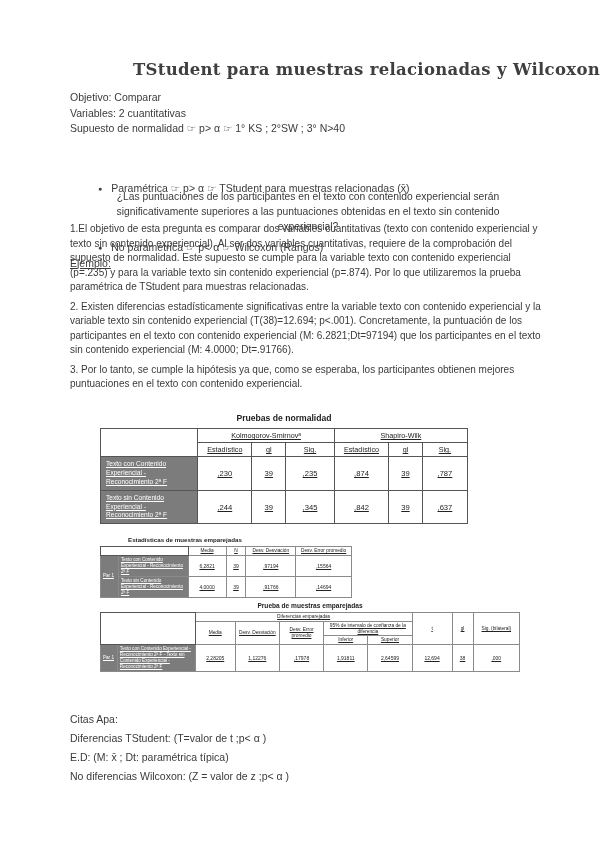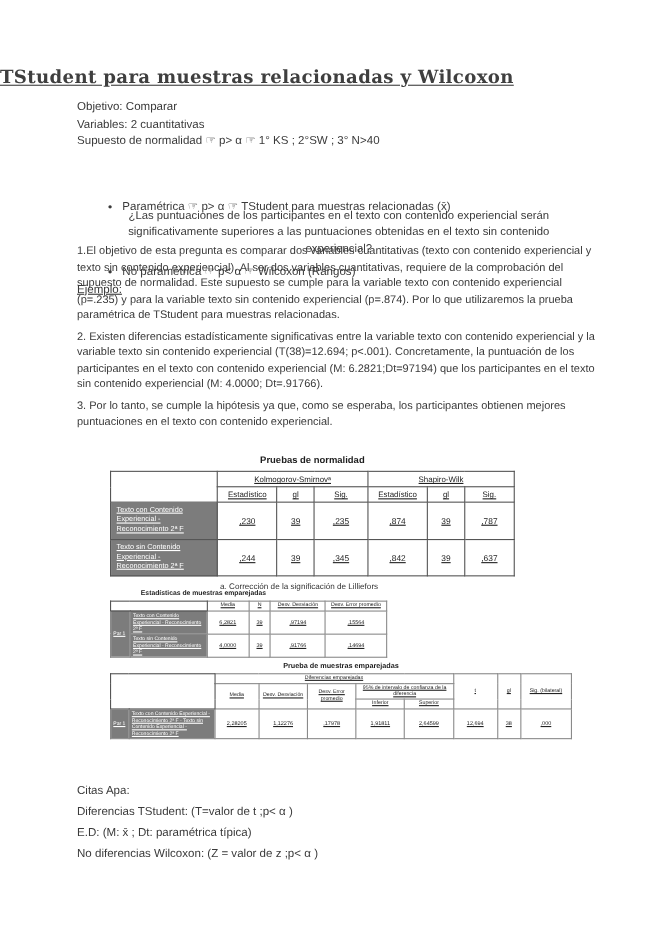--- a/index.html
+++ b/index.html
@@ -1,22 +1,22 @@
 <!DOCTYPE html>
 <html><head>
 <meta charset="utf-8">
 <style>
   * { margin:0; padding:0; box-sizing:border-box; }
   html,body { background:#ffffff; }
   .page { position:relative; width:600px; height:848px; background:#ffffff;
           font-family:"Liberation Sans",sans-serif; color:#3a3a3a; overflow:hidden; }
 
-  .doc-title { position:absolute; top:60px; left:0; width:600px; text-align:left;
+  .doc-title { position:absolute; top:60px; left:0; width:600px; text-align:right;
     font-family:"DejaVu Serif",serif; font-weight:700; font-size:16.5px; letter-spacing:.3px;
-    color:#3f3f3f; text-decoration:underline; text-underline-offset:2px; }
+    color:#3f3f3f; text-underline-offset:2px; }
 
   .intro { position:absolute; top:90px; left:70px; right:56px; font-size:10.5px; line-height:15.5px; }
   .bullet-row { padding-left:28px; display:flex; gap:9px;margin-top:44px; }
   .bullet-glyph { font-size:7px; line-height:15.5px; }
   .ejemplo { text-decoration:underline; }
 
   .question { position:absolute; top:189px; left:86px; right:70px; text-align:center;
     font-size:10.3px; line-height:15px; }
 
   .paras { position:absolute; top:222px; left:70px; right:54px; font-size:10px; line-height:14.5px; }
@@ -128,21 +128,20 @@
           <td class="rowlabel">Texto sin Contenido Experiencial - Reconocimiento 2ª F</td>
           <td>,244</td>
           <td>39</td>
           <td>,345</td>
           <td>,842</td>
           <td>39</td>
           <td>,637</td>
         </tr>
       </tbody>
     </table>
-    <div class="t1-footnote">a. Corrección de la significación de Lilliefors</div>
   </div>
 
   <div class="tbl2-wrap">
     <div class="tbl-title t2-title">Estadísticas de muestras emparejadas</div>
     <table class="spss t2">
       <colgroup>
         <col style="width:18px">
           <col style="width:70px">
           <col style="width:38px">
           <col style="width:20px">

